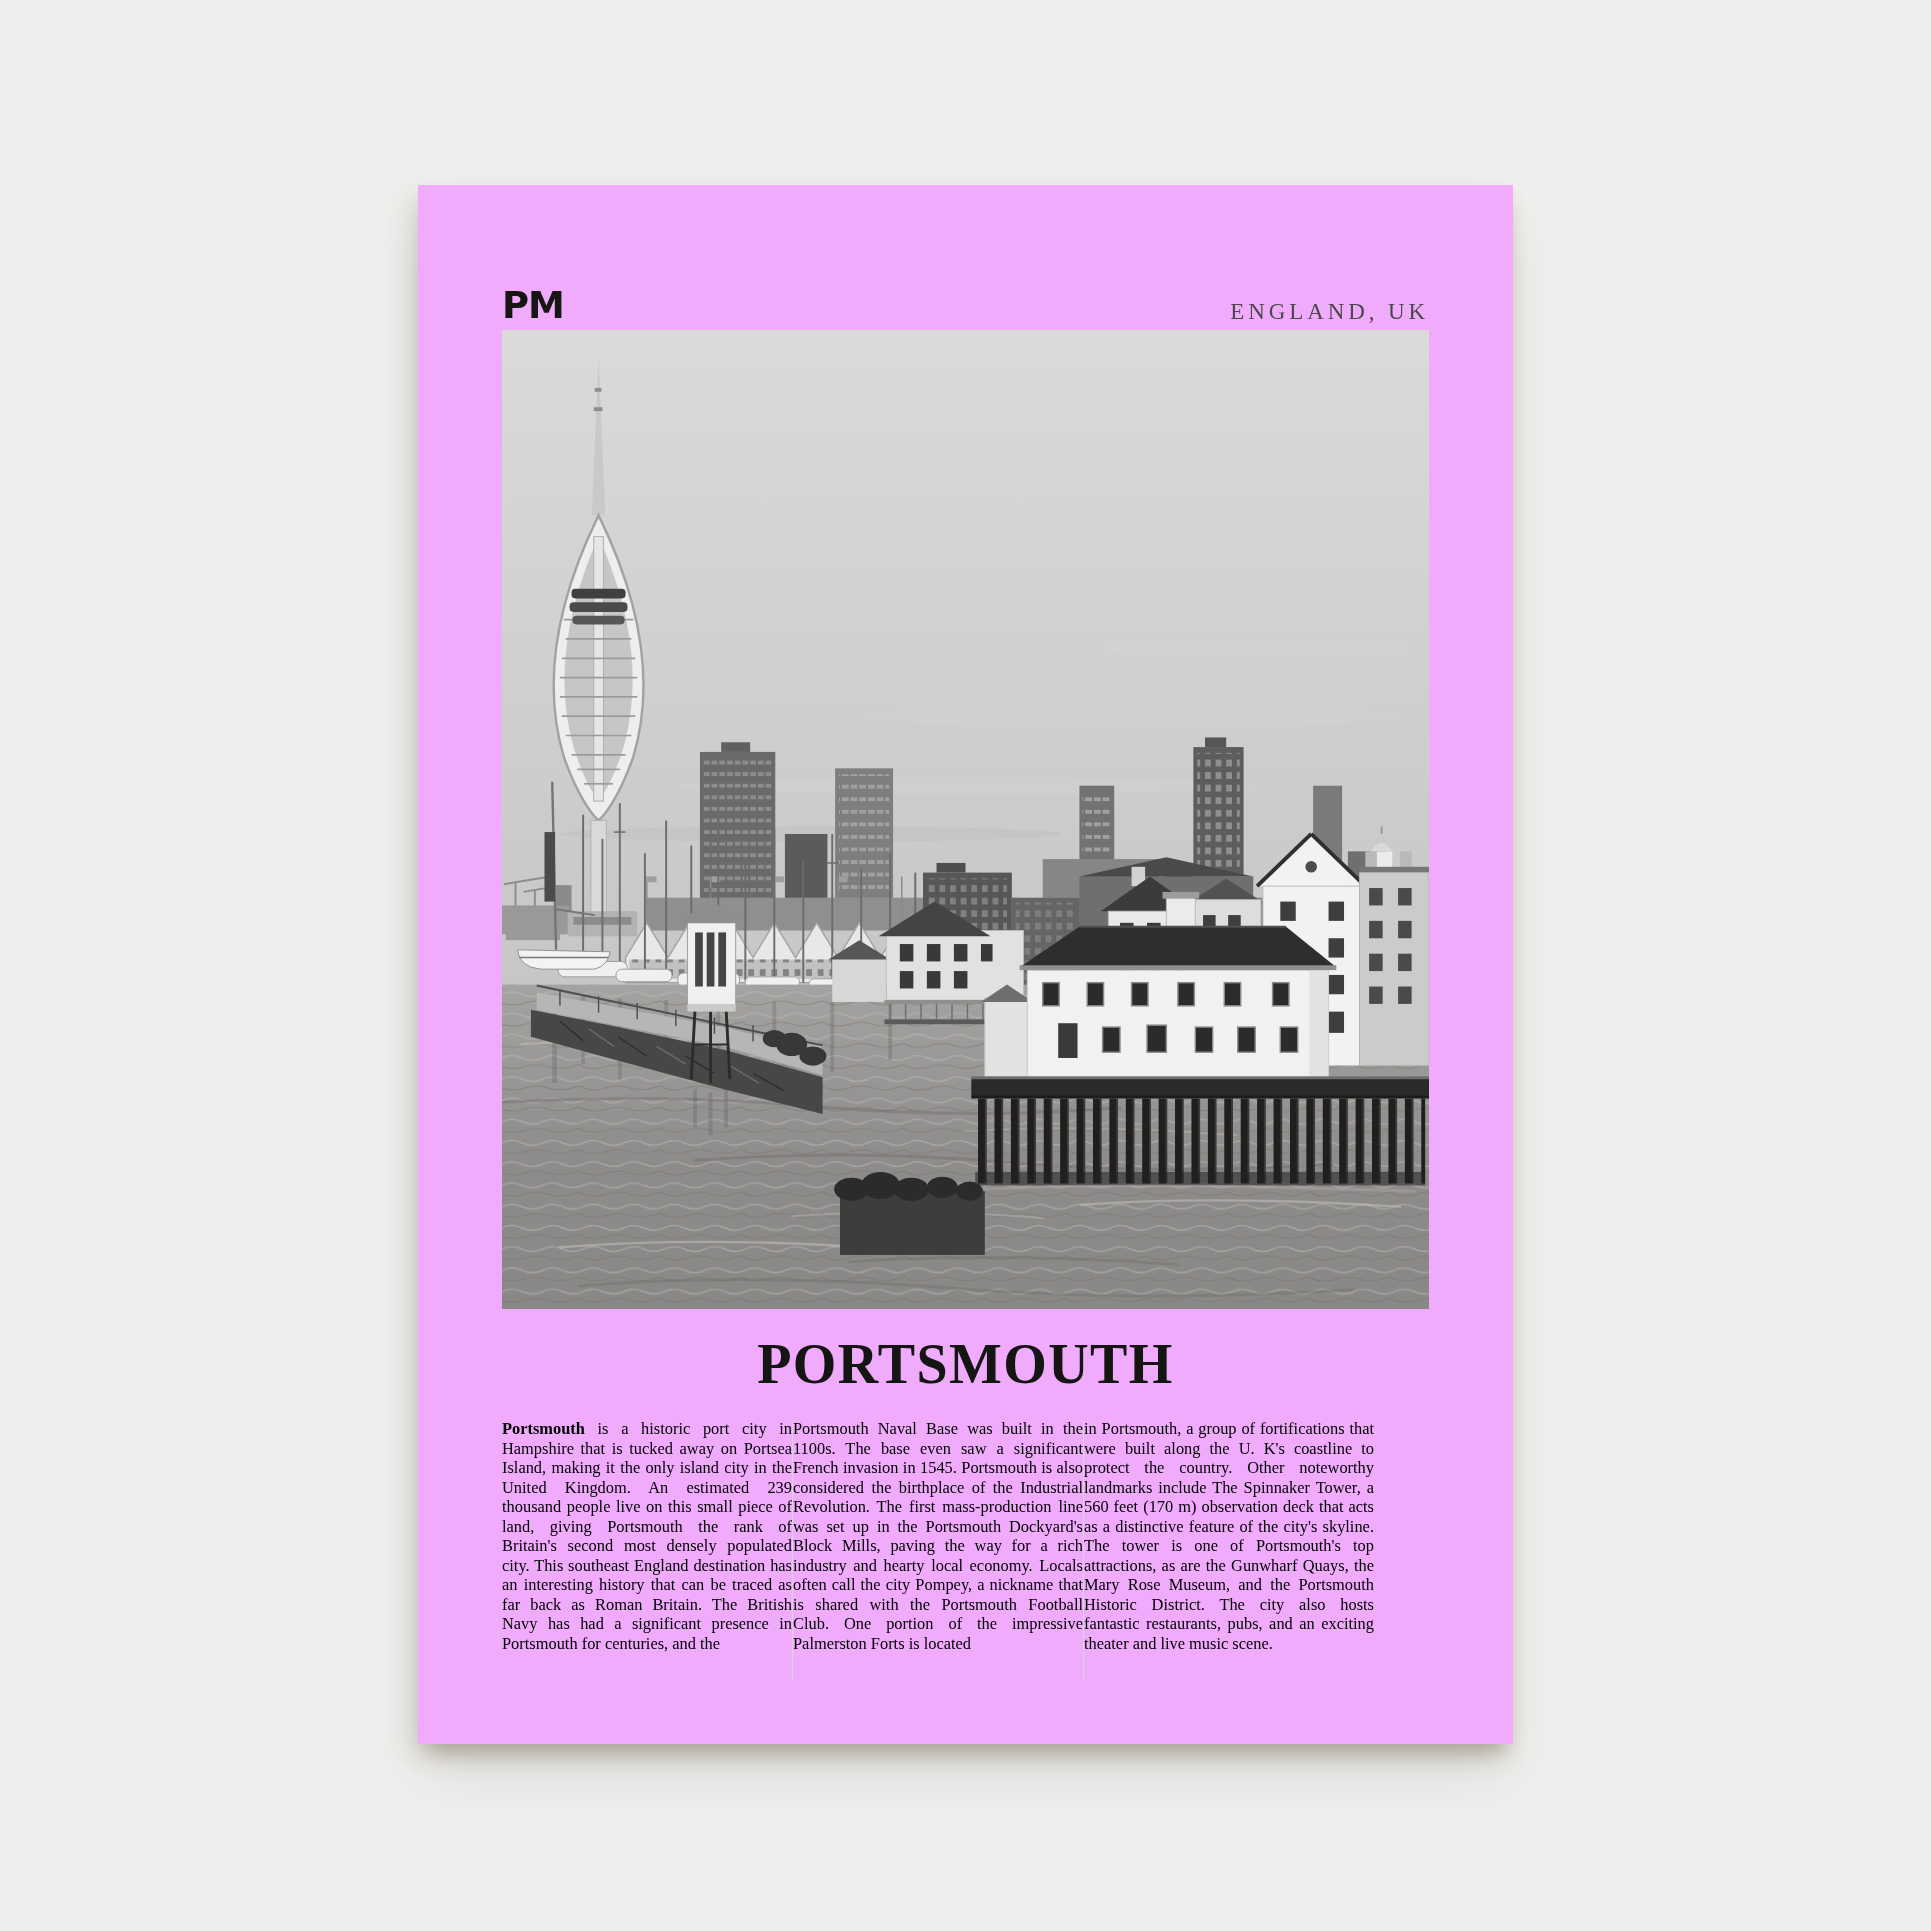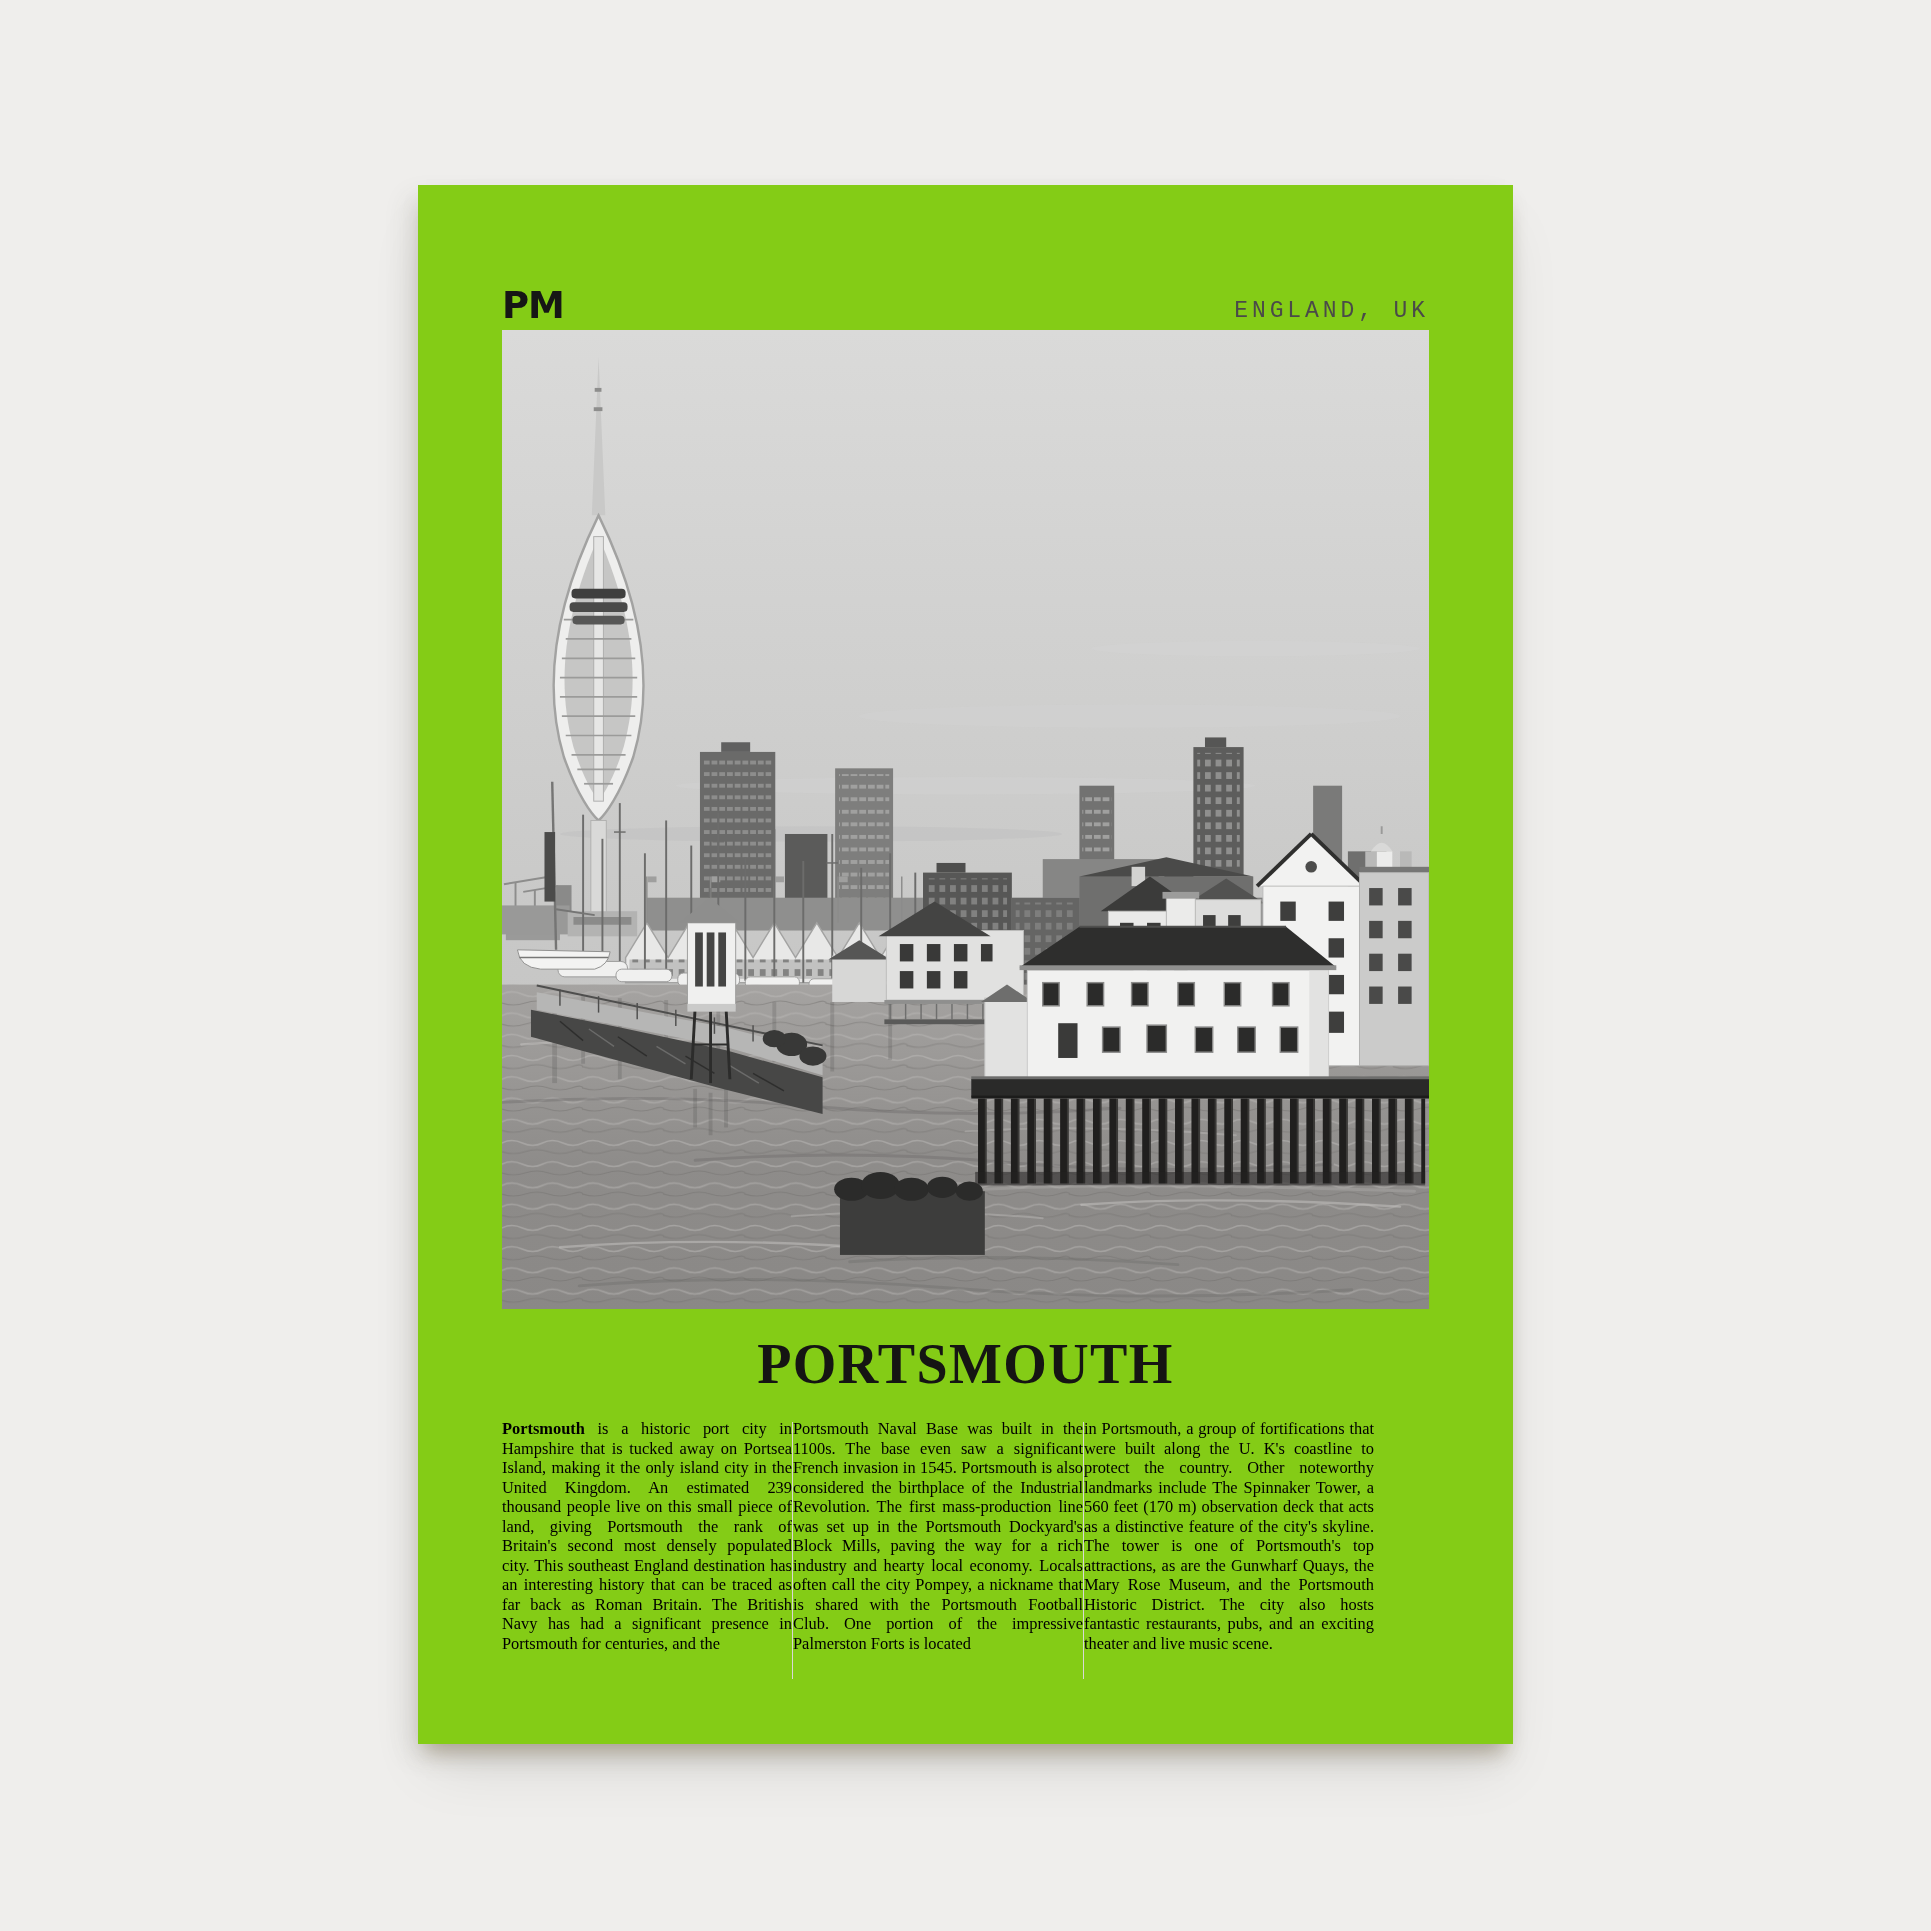--- a/index.html
+++ b/index.html
@@ -5,37 +5,37 @@
   html,body{margin:0;padding:0;}
   body{
     width:1931px;height:1931px;
     background:#efeeec;
     font-family:"Liberation Sans", sans-serif;
     overflow:hidden;
   }
   .stage{position:relative;width:1931px;height:1931px;}
   .poster{
     position:absolute;left:418px;top:185px;width:1095px;height:1559px;
-    background:#84cc16;
+    background:#f0abfc;
     box-shadow:
       0 15.4px 19.3px -7.7px rgba(141,128,100,0.55),
       -9.7px 11.6px 25px rgba(70,65,55,0.10),
       0 33px 58px -11.6px rgba(0,0,0,0.10);
   }
   .header{
     position:absolute;left:84px;right:84px;top:91px;height:48px;
     display:flex;justify-content:space-between;align-items:flex-end;
   }
   .logo{
     font-family:"DejaVu Sans", sans-serif;
     font-weight:bold;font-size:37px;line-height:1;
     letter-spacing:-1px;color:#161615;
   }
   .location{
-    font-family:Liberation Mono, monospace;
+    font-family:Liberation Serif, serif;
     font-size:23px;line-height:1.1;font-weight:400;
     letter-spacing:3.9px;color:#4a4a49;margin-left:28px;
   }
   .photo{
     position:absolute;left:84px;top:145px;width:927px;height:979px;
     background:#d6d6d5;overflow:hidden;
   }
   .photo svg{display:block;width:927px;height:979px;}
   .title{
     position:absolute;left:0;right:0;top:1151px;margin:0;

